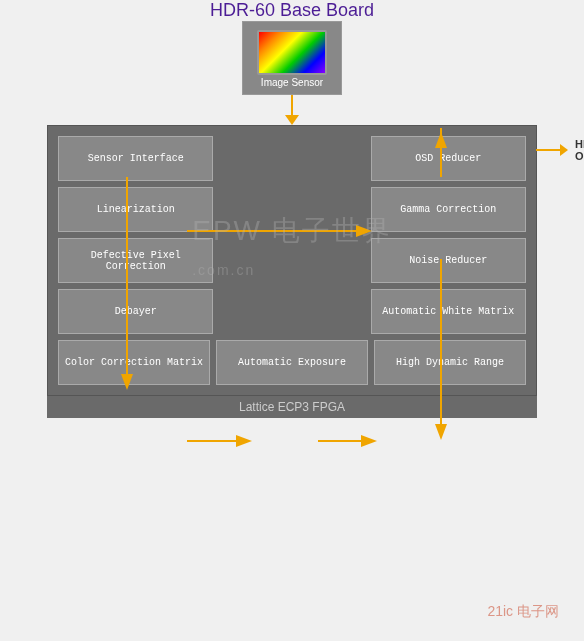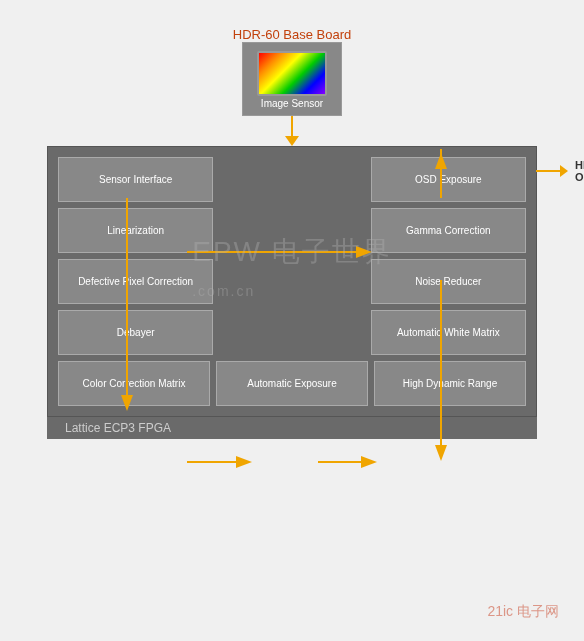--- a/index.html
+++ b/index.html
@@ -17,23 +17,23 @@
       width: 584px;
       height: 641px;
       background: #f0f0f0;
       position: relative;
       display: flex;
       flex-direction: column;
       align-items: center;
     }
 
     .top-label {
-      margin-top: 27px;
-      font-size: 13px;
-      color: #c2410c;
+      margin-top: 0;
+      font-size: 18px;
+      color: #4c1d95;
       font-weight: normal;
     }
 
     .sensor-chip {
       width: 70px;
       height: 45px;
       margin: 2px auto;
       background: linear-gradient(135deg, #ff0000, #ff8800, #ffff00, #00cc00, #0000ff, #8800ff);
       border: 2px solid #999;
       border-radius: 2px;
@@ -84,20 +84,21 @@
       color: rgba(200,60,30,0.5);
       pointer-events: none;
       z-index: 10;
     }
 
     .board-rows {
       display: flex;
       flex-direction: column;
       gap: 6px;
       position: relative;
+      font-family: Liberation Mono, monospace;
     }
 
     .board-row {
       display: flex;
       gap: 6px;
       align-items: stretch;
     }
 
     .cell {
       flex: 1;
@@ -197,21 +198,21 @@
     </div>
 
     <div class="board-rows">
 
       <div class="board-row">
         <div class="cell">
           <span>Sensor Interface</span>
         </div>
         <div class="cell-empty"></div>
         <div class="cell" style="position:relative;">
-          <span>OSD Exposure</span>
+          <span>OSD Reducer</span>
         </div>
       </div>
 
       <div class="board-row">
         <div class="cell">
           <span>Linearization</span>
         </div>
         <div class="cell-empty"></div>
         <div class="cell">
           <span>Gamma
@@ -277,19 +278,19 @@
       <line x1="393" y1="133" x2="393" y2="310" stroke="#f0a500" stroke-width="2" marker-end="url(#arrowhead-yellow)"></line>
 
       <line x1="139" y1="315" x2="200" y2="315" stroke="#f0a500" stroke-width="2" marker-end="url(#arrowhead-yellow)"></line>
       <line x1="270" y1="315" x2="325" y2="315" stroke="#f0a500" stroke-width="2" marker-end="url(#arrowhead-yellow)"></line>
 
       <line x1="393" y1="10" x2="393" y2="2" stroke="#f0a500" stroke-width="2"></line>
     </svg>
 
   </div>
 
-  <div style="background:#6a6a6a; width:490px; padding:4px 18px; ">
+  <div style="background:#6a6a6a; width:490px; padding:4px 18px; text-align:center;">
     <span style="color:#ccc; font-size:12px;">Lattice ECP3 FPGA</span>
   </div>
 
   <div class="watermark2">21ic 电子网</div>
 
 </div>
 
 </body></html>

